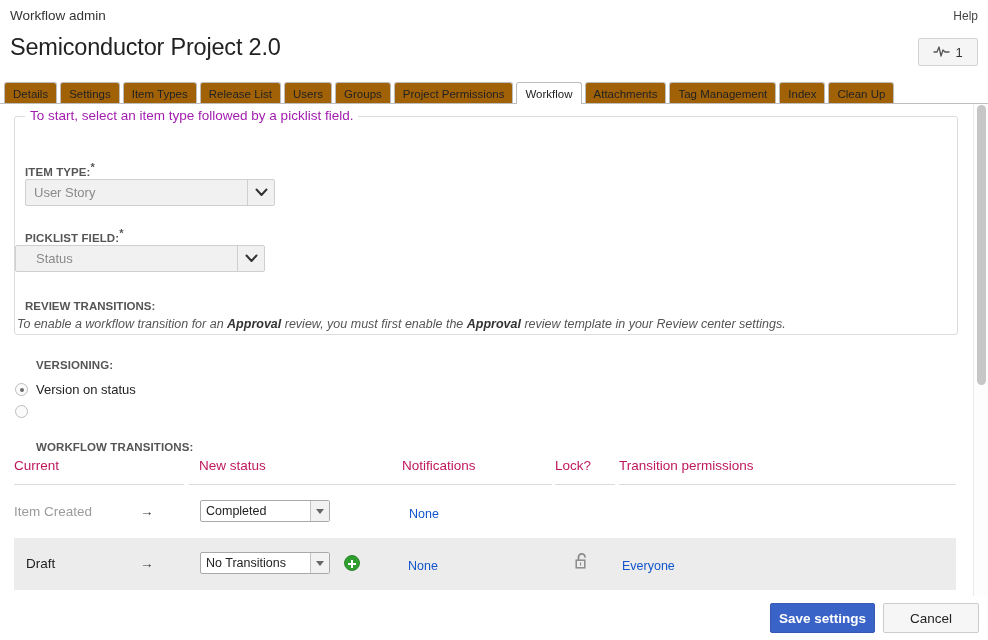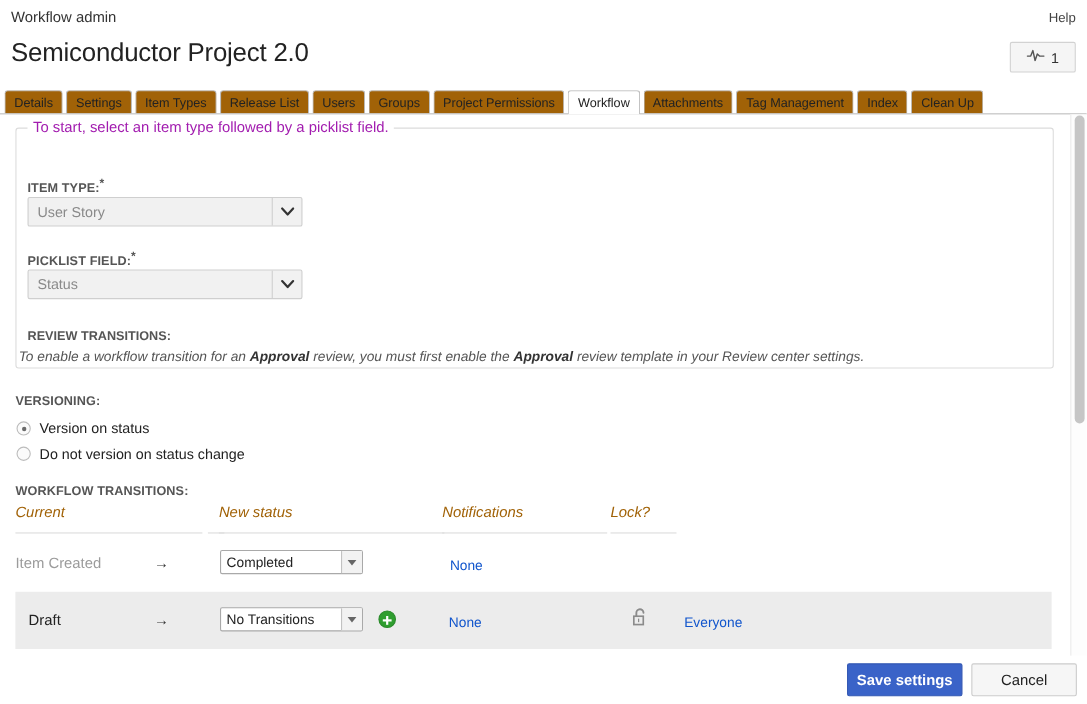--- a/index.html
+++ b/index.html
@@ -224,20 +224,21 @@
   .review-note b { font-weight: bold; color: #333; }
 
   
   .sec-label {
     position: absolute;
     font-size: 11.5px;
     font-weight: bold;
     color: #555;
     letter-spacing: 0.1px;
     line-height: 13px;
+    margin-left: 22px;
   }
   .radio-row {
     position: absolute;
     display: flex;
     align-items: center;
     gap: 8px;
     cursor: pointer;
   }
   .radio {
     width: 13px; height: 13px;
@@ -269,27 +270,26 @@
     width: 942px;
   }
   .wt-head {
     position: relative;
     height: 30px;
   }
   .wt-head .hcell {
     position: absolute;
     top: 0;
     font-size: 13.5px;
-    color: #a16207;
+    color: #be185d;
     line-height: 16px;
     white-space: nowrap;
     border-bottom: 1px solid #dcdcdc;
     height: 29px;
     padding-top: 2px;
-    font-style: italic;
   }
   .wt-row {
     position: relative;
     height: 52px;
   }
   .wt-row.alt { background: #ececec; }
   .wt-row .cell {
     position: absolute;
     font-size: 13.5px;
     line-height: 16px;
@@ -448,54 +448,54 @@
             <svg width="13" height="9" viewBox="0 0 13 9">
               <polyline points="1.5,1.5 6.5,7 11.5,1.5" fill="none" stroke="#333" stroke-width="2" stroke-linecap="round" stroke-linejoin="round"></polyline>
             </svg>
           </span>
         </div>
 
         <div class="flabel" style="left:10px; top:110px;">
           <span>PICKLIST FIELD:</span><span class="req">*</span>
         </div>
 
-        <div class="sel-disabled" style="left:10px; top:128px;">
+        <div class="sel-disabled" style="left:0; top:128px;padding-left:12px;">
           <span class="val">Status</span>
           <span class="arrowbox">
             <svg width="13" height="9" viewBox="0 0 13 9">
               <polyline points="1.5,1.5 6.5,7 11.5,1.5" fill="none" stroke="#333" stroke-width="2" stroke-linecap="round" stroke-linejoin="round"></polyline>
             </svg>
           </span>
         </div>
 
         <div class="review-head">REVIEW TRANSITIONS:</div>
         <div class="review-note"><span>To enable a workflow transition for an </span><b>Approval</b><span> review, you must first enable the </span><b>Approval</b><span> review template in your Review center settings.</span></div>
       </fieldset>
 
       <div class="sec-label" style="left:14px; top:255px;">VERSIONING:</div>
 
       <div class="radio-row" style="left:15px; top:278px;">
         <span class="radio on"></span>
         <span class="rl">Version on status</span>
       </div>
       <div class="radio-row" style="left:15px; top:301px;">
         <span class="radio"></span>
-        <span class="rl">Do not version on status change</span>
       </div>
 
       <div class="sec-label" style="left:14px; top:337px;">WORKFLOW TRANSITIONS:</div>
 
       <div class="wt-table">
 
         <div class="wt-head">
           <div class="hcell" style="left:0px;   width:170px;">Current</div>
           <div class="hcell" style="left:175px; width:15px;"></div>
           <div class="hcell" style="left:185px; width:205px;">New status</div>
           <div class="hcell" style="left:388px; width:150px;">Notifications</div>
           <div class="hcell" style="left:541px; width:60px;">Lock?</div>
+          <div class="hcell" style="left:605px; width:337px;">Transition permissions</div>
         </div>
 
         <div class="wt-row">
           <div class="cell cur-muted" style="left:0px; top:18px;text-align:right;">Item Created</div>
           <div class="cell arrow-glyph" style="left:126px; top:18px;">→</div>
           <div class="native-select" style="left:186px; top:14px;">
             <span class="nv">Completed</span>
             <span class="nbtn">
                 <span class="tri"></span>
               </span>

